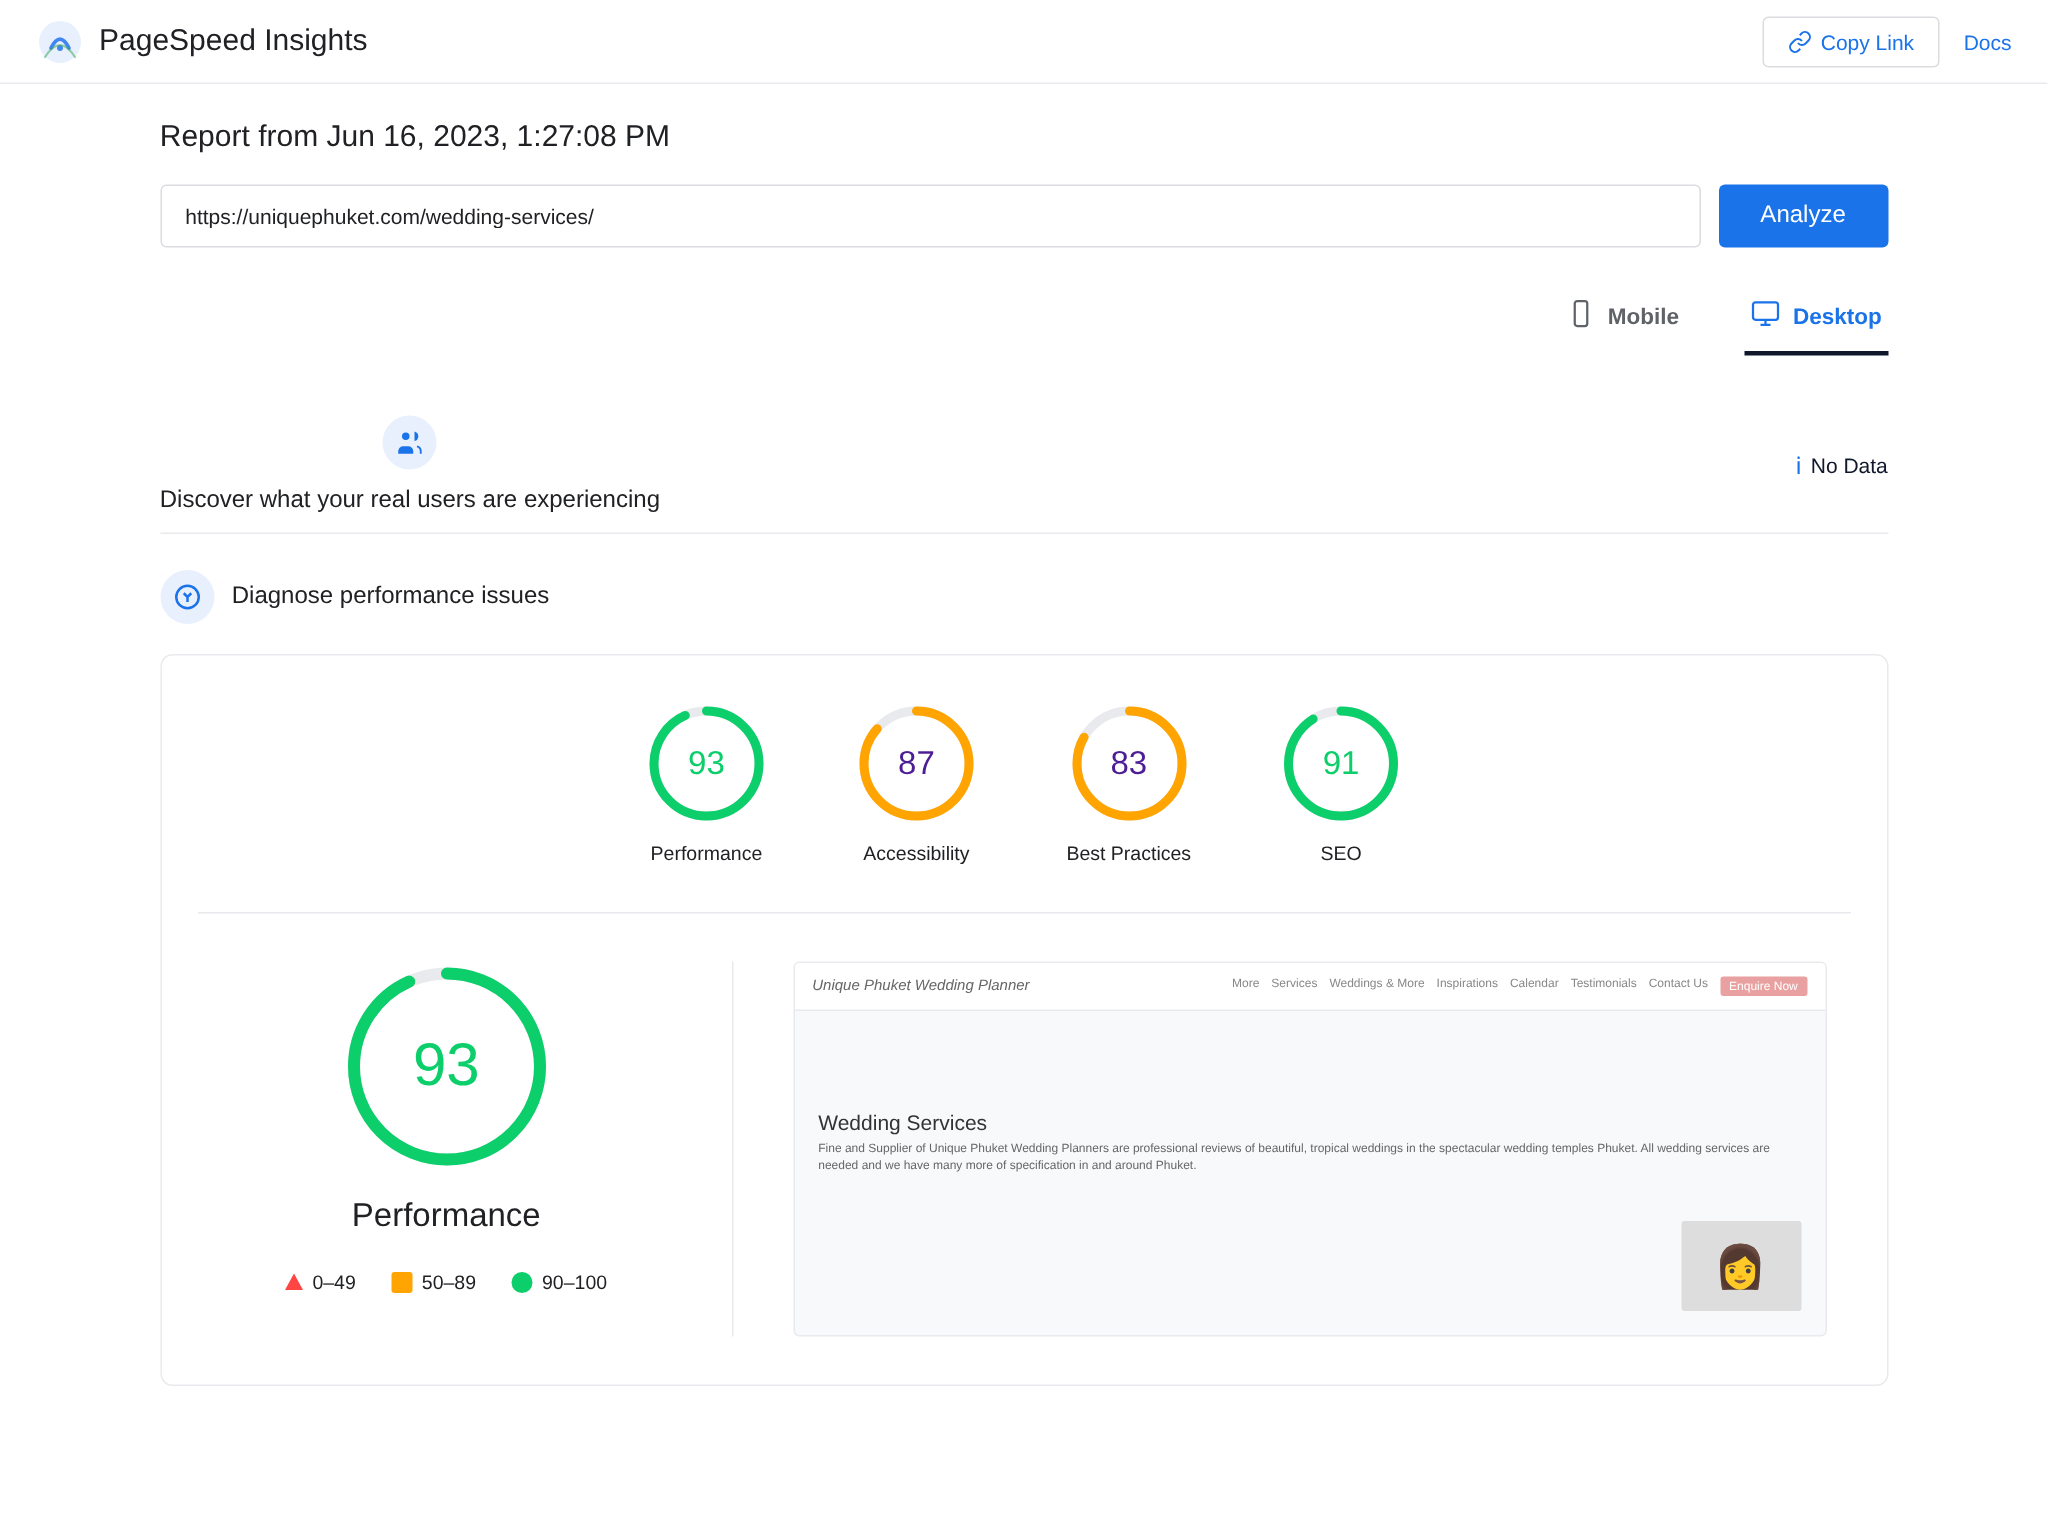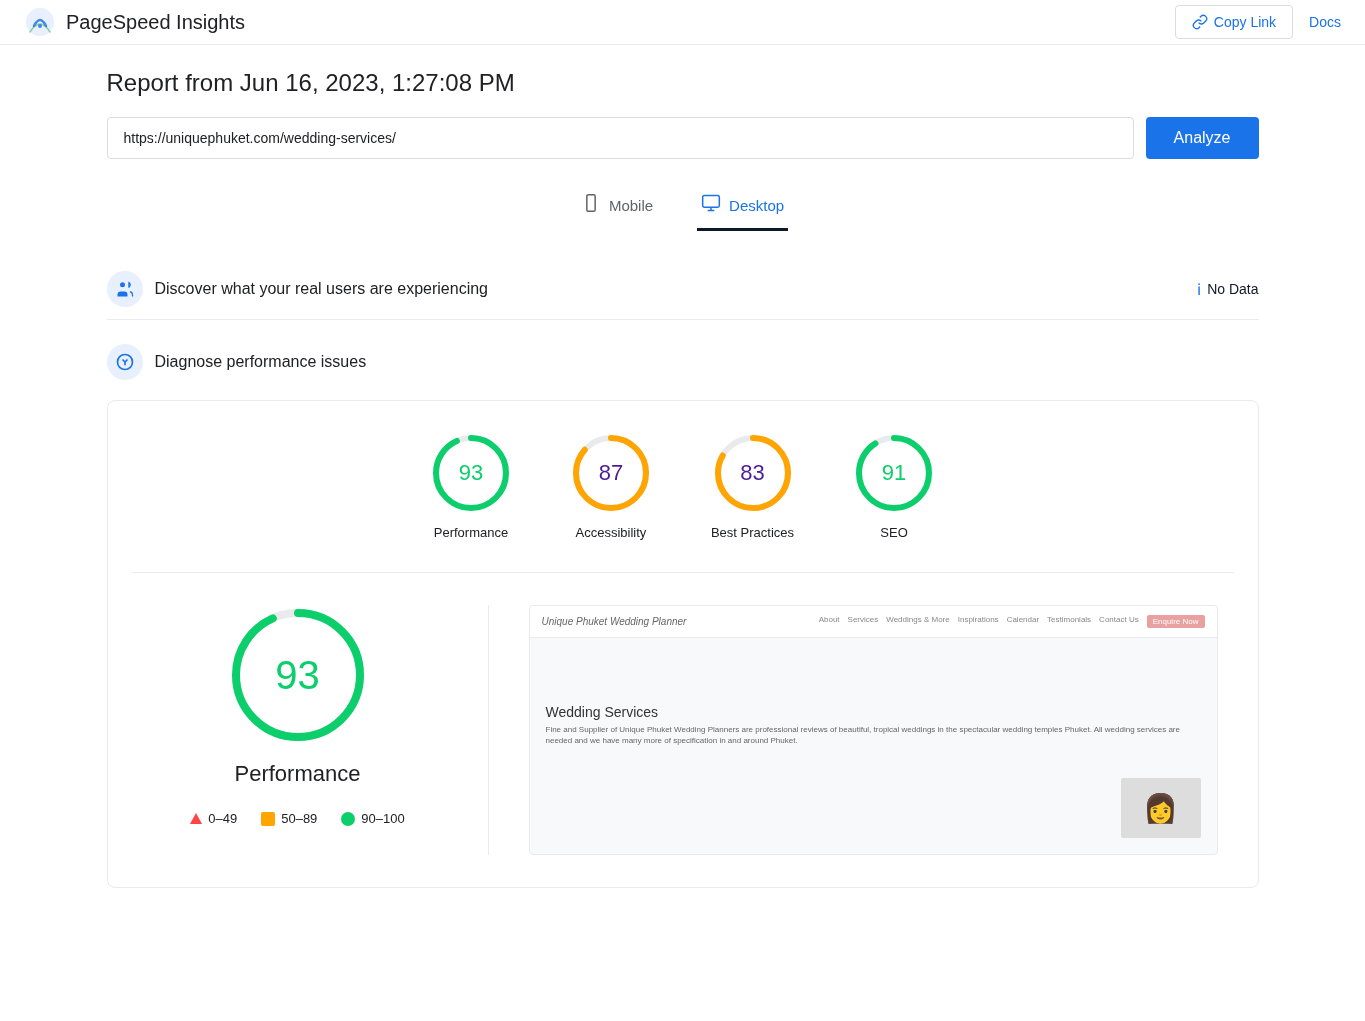--- a/index.html
+++ b/index.html
@@ -5,21 +5,21 @@
     * { box-sizing: border-box; margin: 0; padding: 0; }
     body { font-family: 'Google Sans', Arial, sans-serif; background: #fff; color: #202124; font-size: 14px; }
 
     
     .header {
       display: flex;
       align-items: center;
       justify-content: space-between;
       padding: 10px 24px;
       border-bottom: 1px solid #e8eaed;
-      height: 45px;
+      height: 56px;
     }
     .header-logo {
       display: flex;
       align-items: center;
       gap: 10px;
     }
     .logo-icon {
       width: 32px;
       height: 32px;
     }
@@ -55,21 +55,21 @@
     }
 
     
     .main {
       max-width: 1200px;
       margin: 0 auto;
       padding: 24px 24px;
     }
 
     .report-date {
-      font-size: 24px;
+      font-size: 20px;
       font-weight: 400;
       color: #202124;
       margin-bottom: 20px;
     }
 
     
     .url-bar {
       display: flex;
       gap: 12px;
       margin-bottom: 24px;
@@ -91,23 +91,24 @@
       padding: 12px 28px;
       font-size: 16px;
       font-weight: 500;
       cursor: pointer;
       white-space: nowrap;
     }
 
     
     .device-tabs {
       display: flex;
-      justify-content: center;
+      justify-content: flex-end;
       gap: 40px;
       margin-bottom: 28px;
+      font-weight: bold;
     }
     .device-tab {
       display: flex;
       align-items: center;
       gap: 8px;
       padding: 10px 4px;
       color: #5f6368;
       font-size: 15px;
       cursor: pointer;
       border-bottom: 3px solid transparent;
@@ -126,20 +127,21 @@
       align-items: center;
       justify-content: space-between;
       padding: 12px 0;
       border-bottom: 1px solid #e8eaed;
       margin-bottom: 24px;
     }
     .real-users-left {
       display: flex;
       align-items: center;
       gap: 12px;
+      flex-direction: column;
     }
     .real-users-icon {
       width: 36px;
       height: 36px;
       border-radius: 50%;
       background: #e8f0fe;
       display: flex;
       align-items: center;
       justify-content: center;
       color: #1a73e8;
@@ -565,21 +567,21 @@
         </div>
 
         <div class="vertical-divider"></div>
 
         <div class="screenshot-area">
           <div class="screenshot-mock">
 
             <div class="screenshot-header-bar">
               <span class="screenshot-logo-text">Unique Phuket Wedding Planner</span>
               <div class="screenshot-nav">
-                <span>About</span>
+                <span>More</span>
                 <span>Services</span>
                 <span>Weddings &amp; More</span>
                 <span>Inspirations</span>
                 <span>Calendar</span>
                 <span>Testimonials</span>
                 <span>Contact Us</span>
                 <span class="screenshot-nav-btn">Enquire Now</span>
               </div>
             </div>
 

